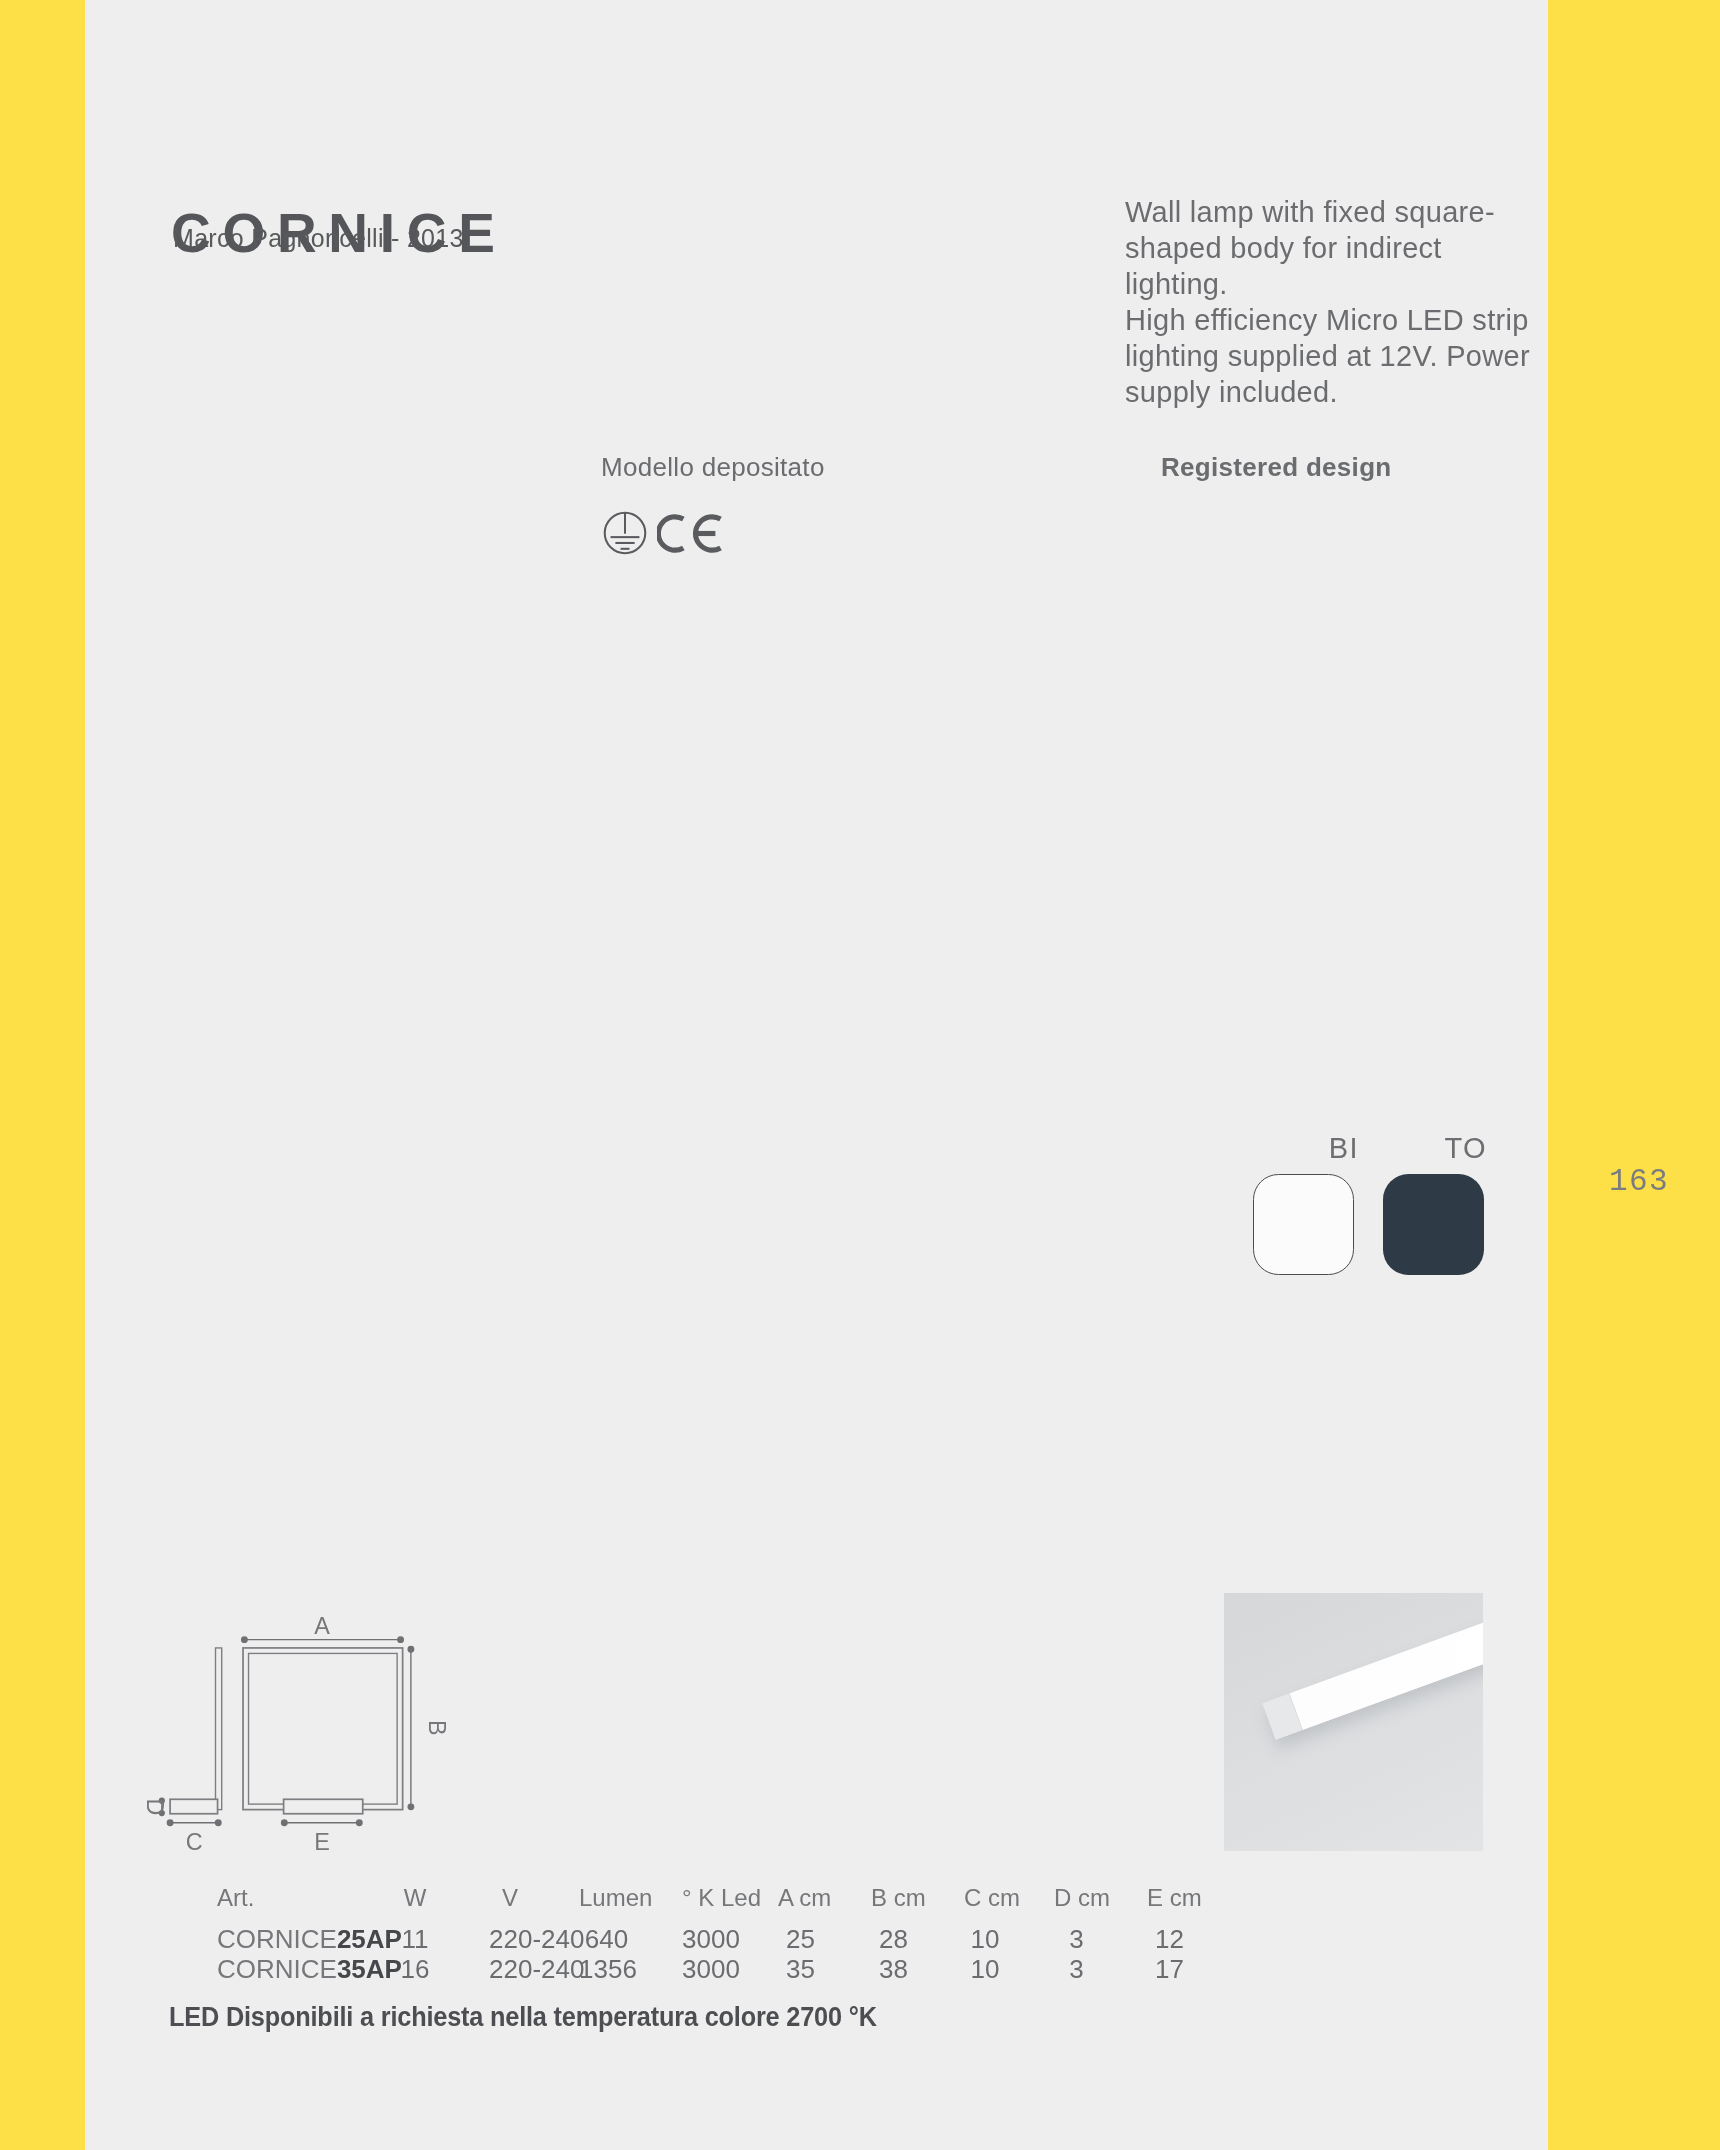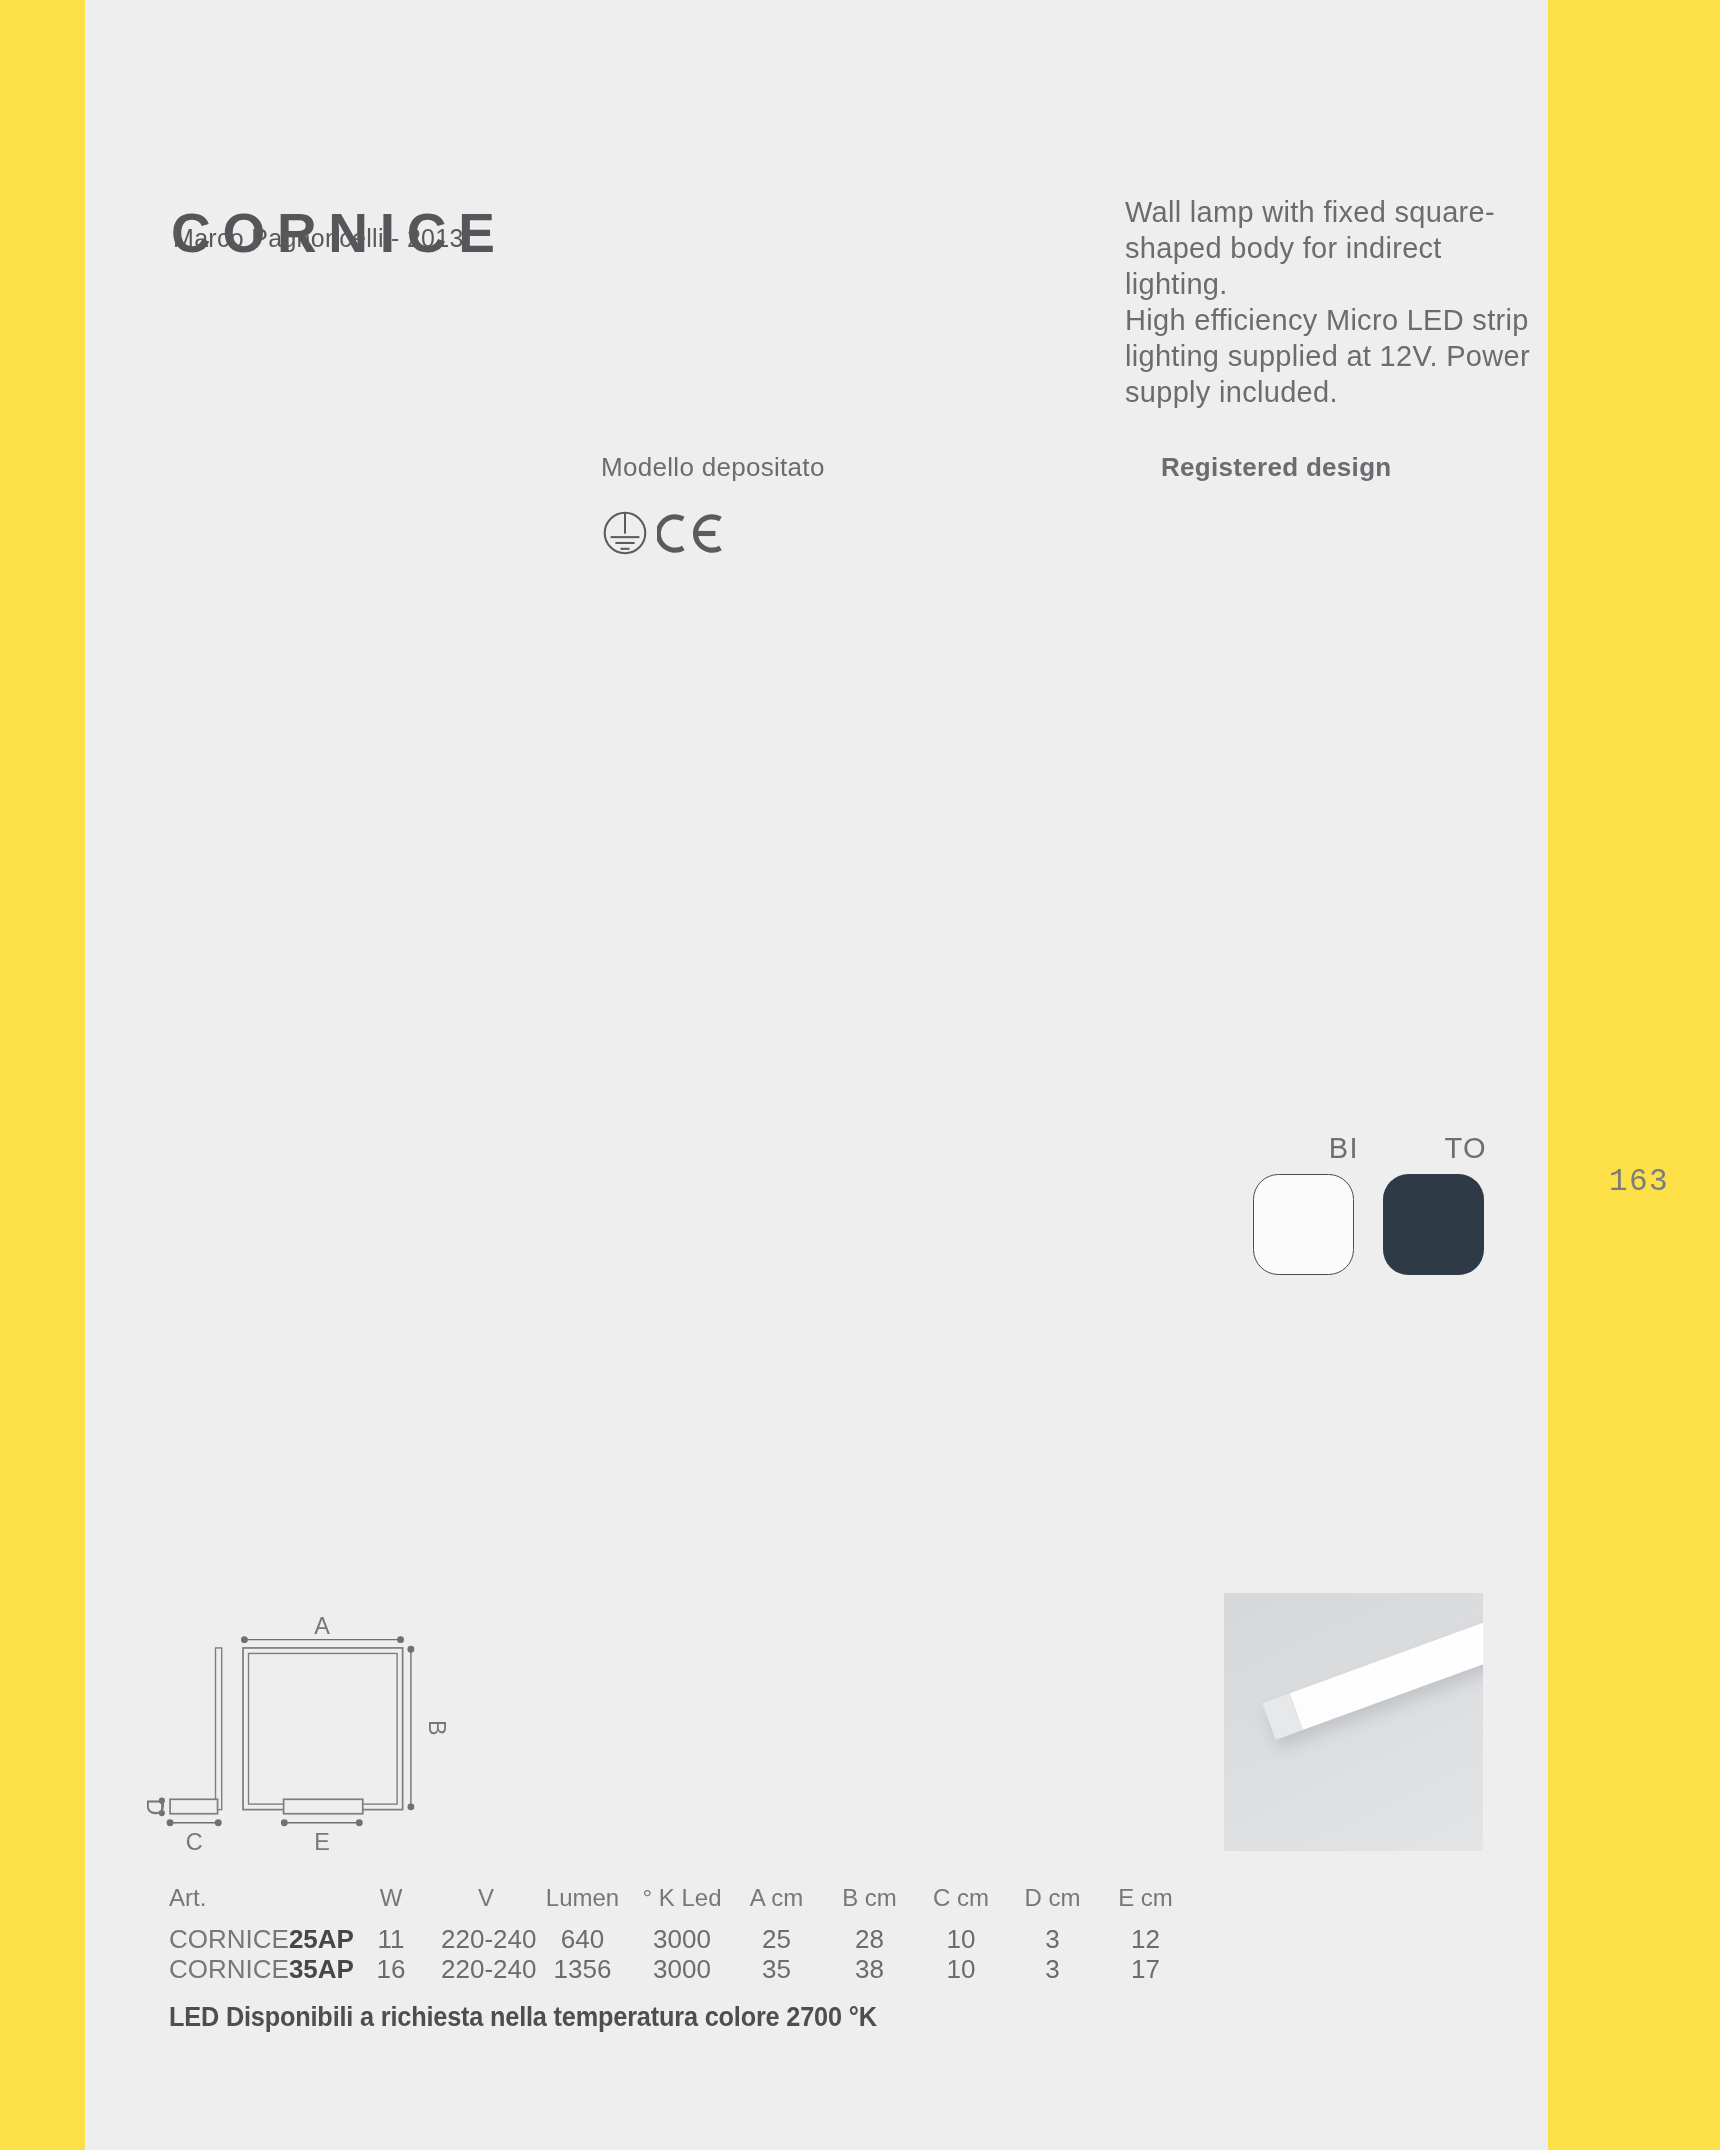--- a/index.html
+++ b/index.html
@@ -44,21 +44,21 @@
          background:linear-gradient(155deg,#d5d7d9 0%,#dbdddf 45%,#e3e4e6 100%);}
   .bar{position:absolute;left:45px;top:109px;width:262px;height:39px;
        transform:rotate(-20deg);transform-origin:left center;
        background:linear-gradient(90deg,#e7e8e9 0px,#e7e8e9 27.5px,#fdfdfd 29px,#ffffff 100%);
        box-shadow:0 9.6px 15px rgba(120,125,130,.25);}
   .bar::after{content:"";position:absolute;left:27.5px;top:0;width:1.4px;height:100%;background:#d9dadc;}
 
   
   .spec{left:169px;top:1884px;width:1026px;font-size:26px;color:#6b6c6f;}
   .grid{display:grid;grid-template-columns:172px 100px 90px 103px 96px 93px 93px 90px 93px 93px;}
-  .grid > span{text-align:center;white-space:nowrap;}
+  .grid > span{text-align:center;white-space:nowrap;margin-left:48px;}
   .grid > span:first-child{text-align:left;}
   .thead{font-size:24px;color:#76777a;height:40px;align-items:start;}
   .trow{height:30px;line-height:30px;}
   .art-name{color:#76777a;}
   .art-variant{font-weight:700;color:#46474b;}
   .footnote{margin-top:16.5px;font-size:27.5px;font-weight:700;color:#4d4e52;
             transform:scaleX(.92);transform-origin:left;white-space:nowrap;letter-spacing:-0.2px;}
 </style>
 </head>
 <body>

